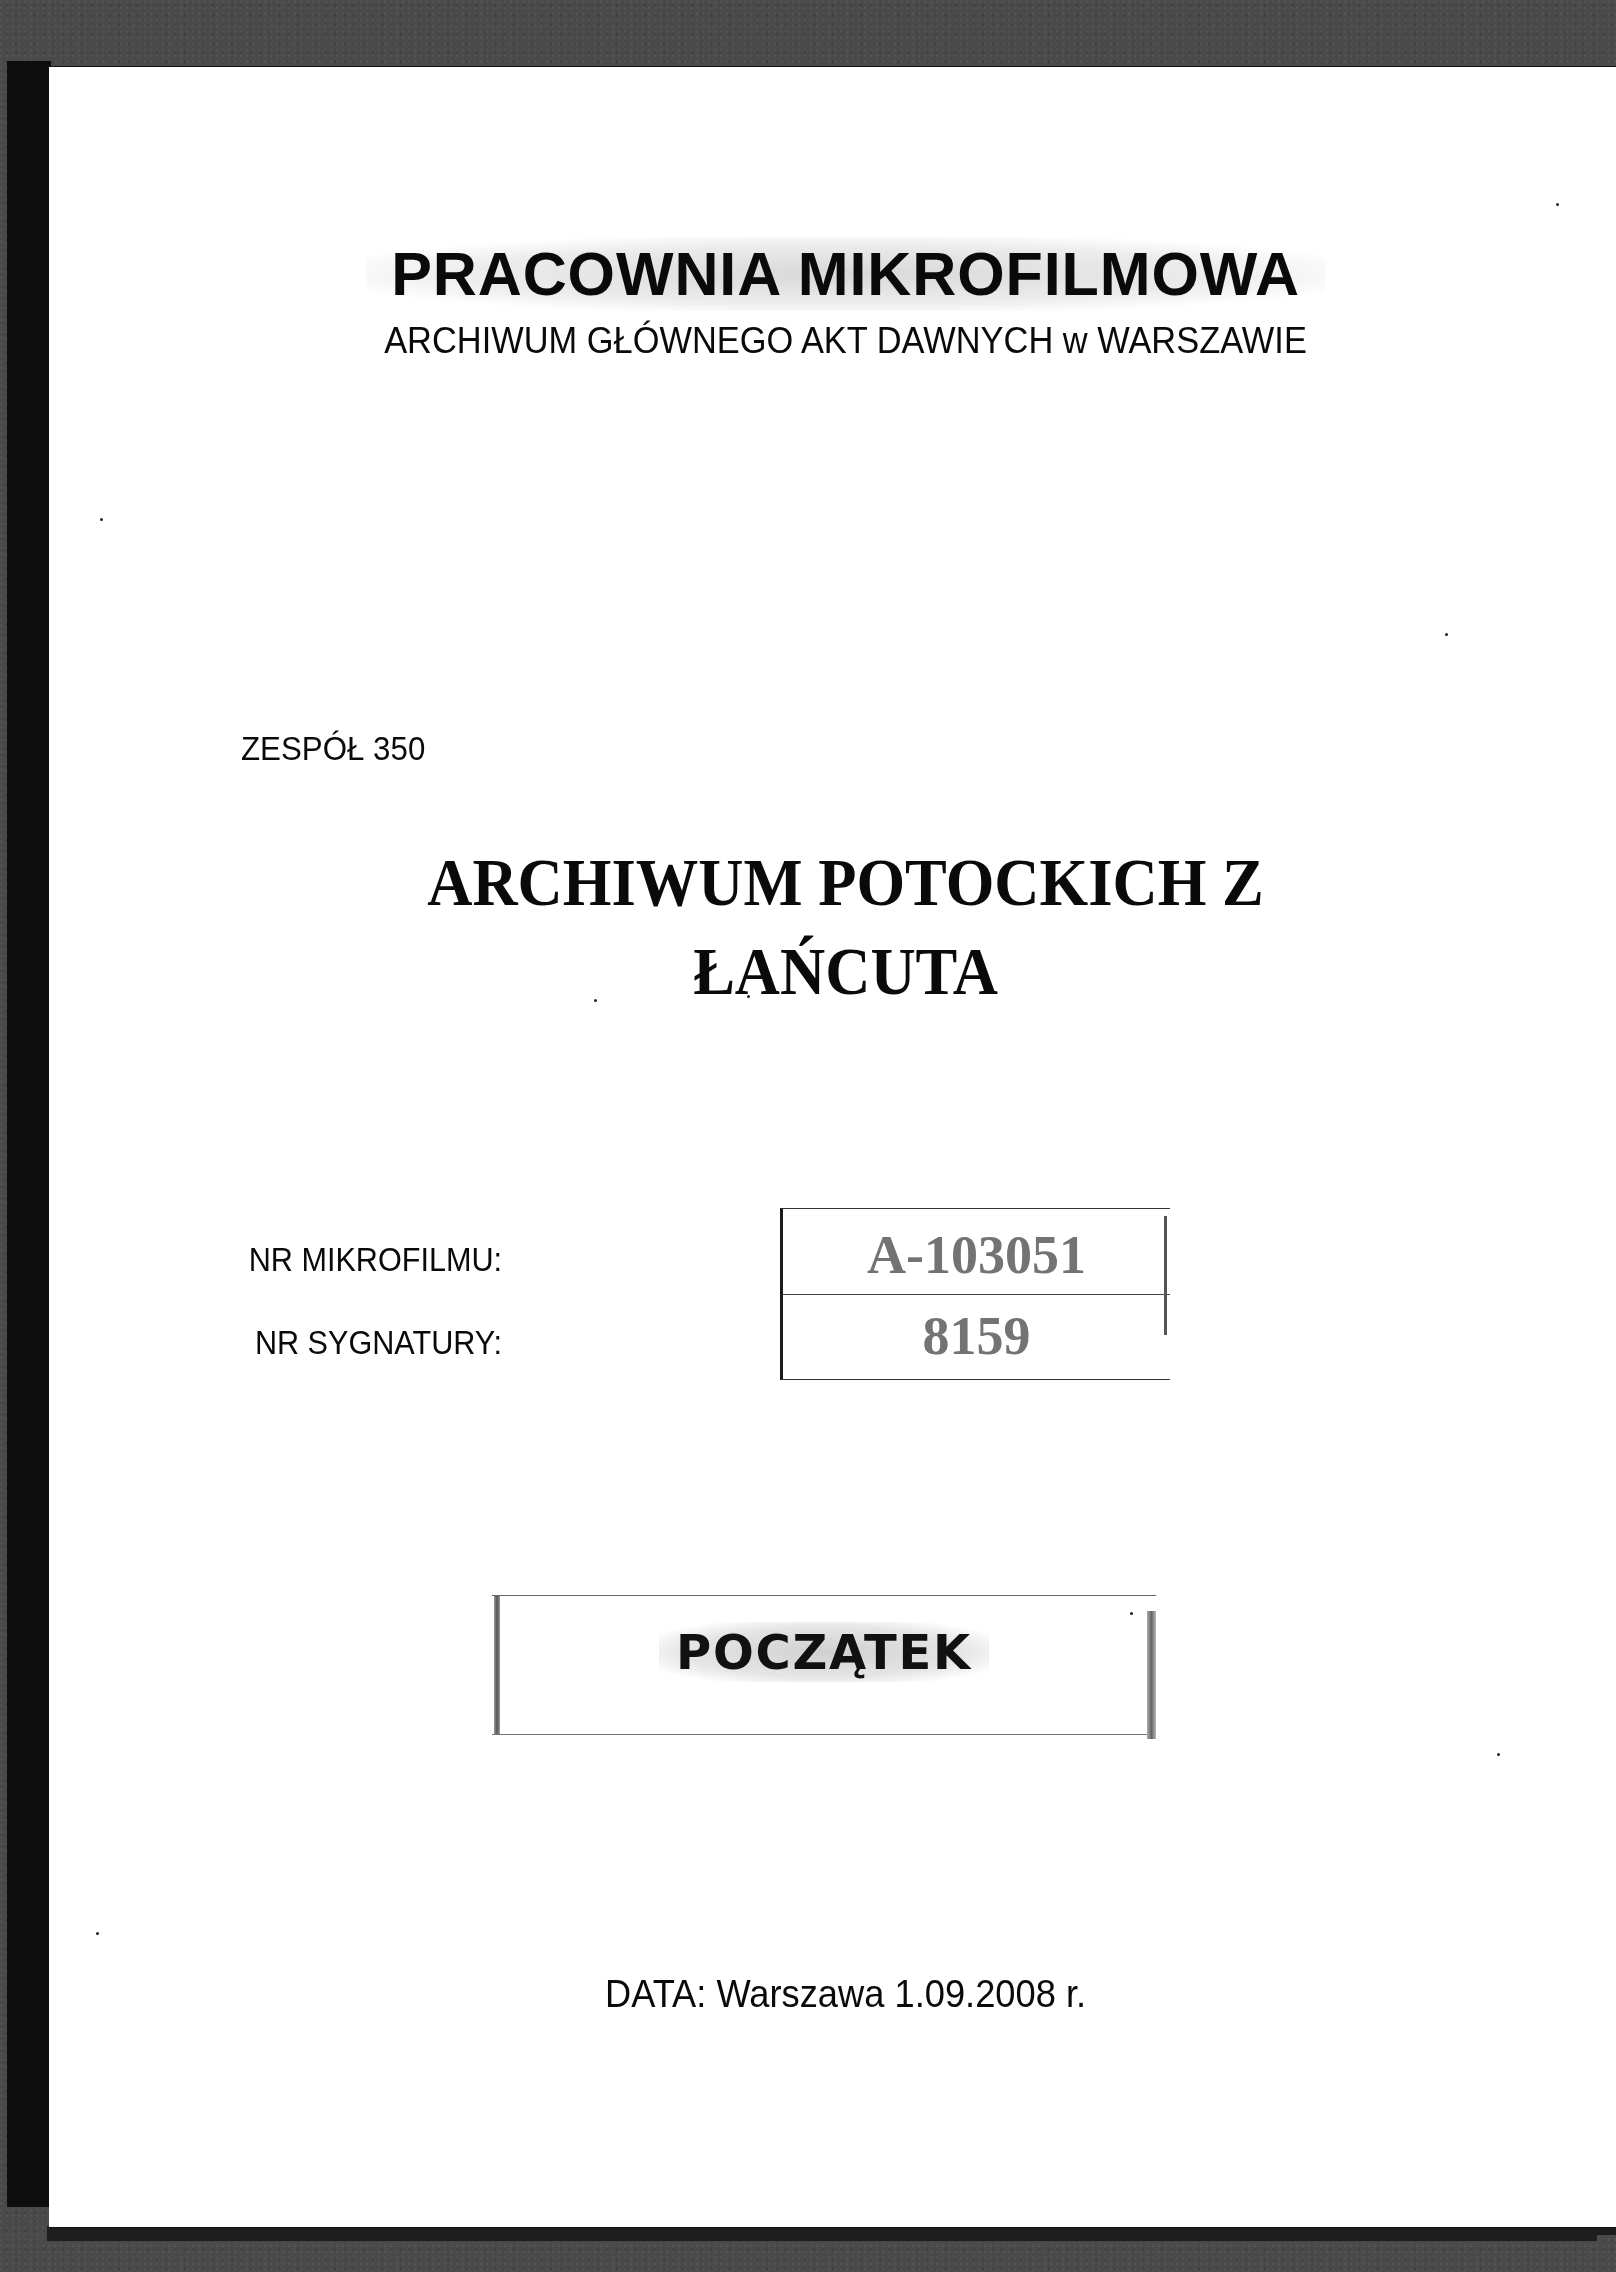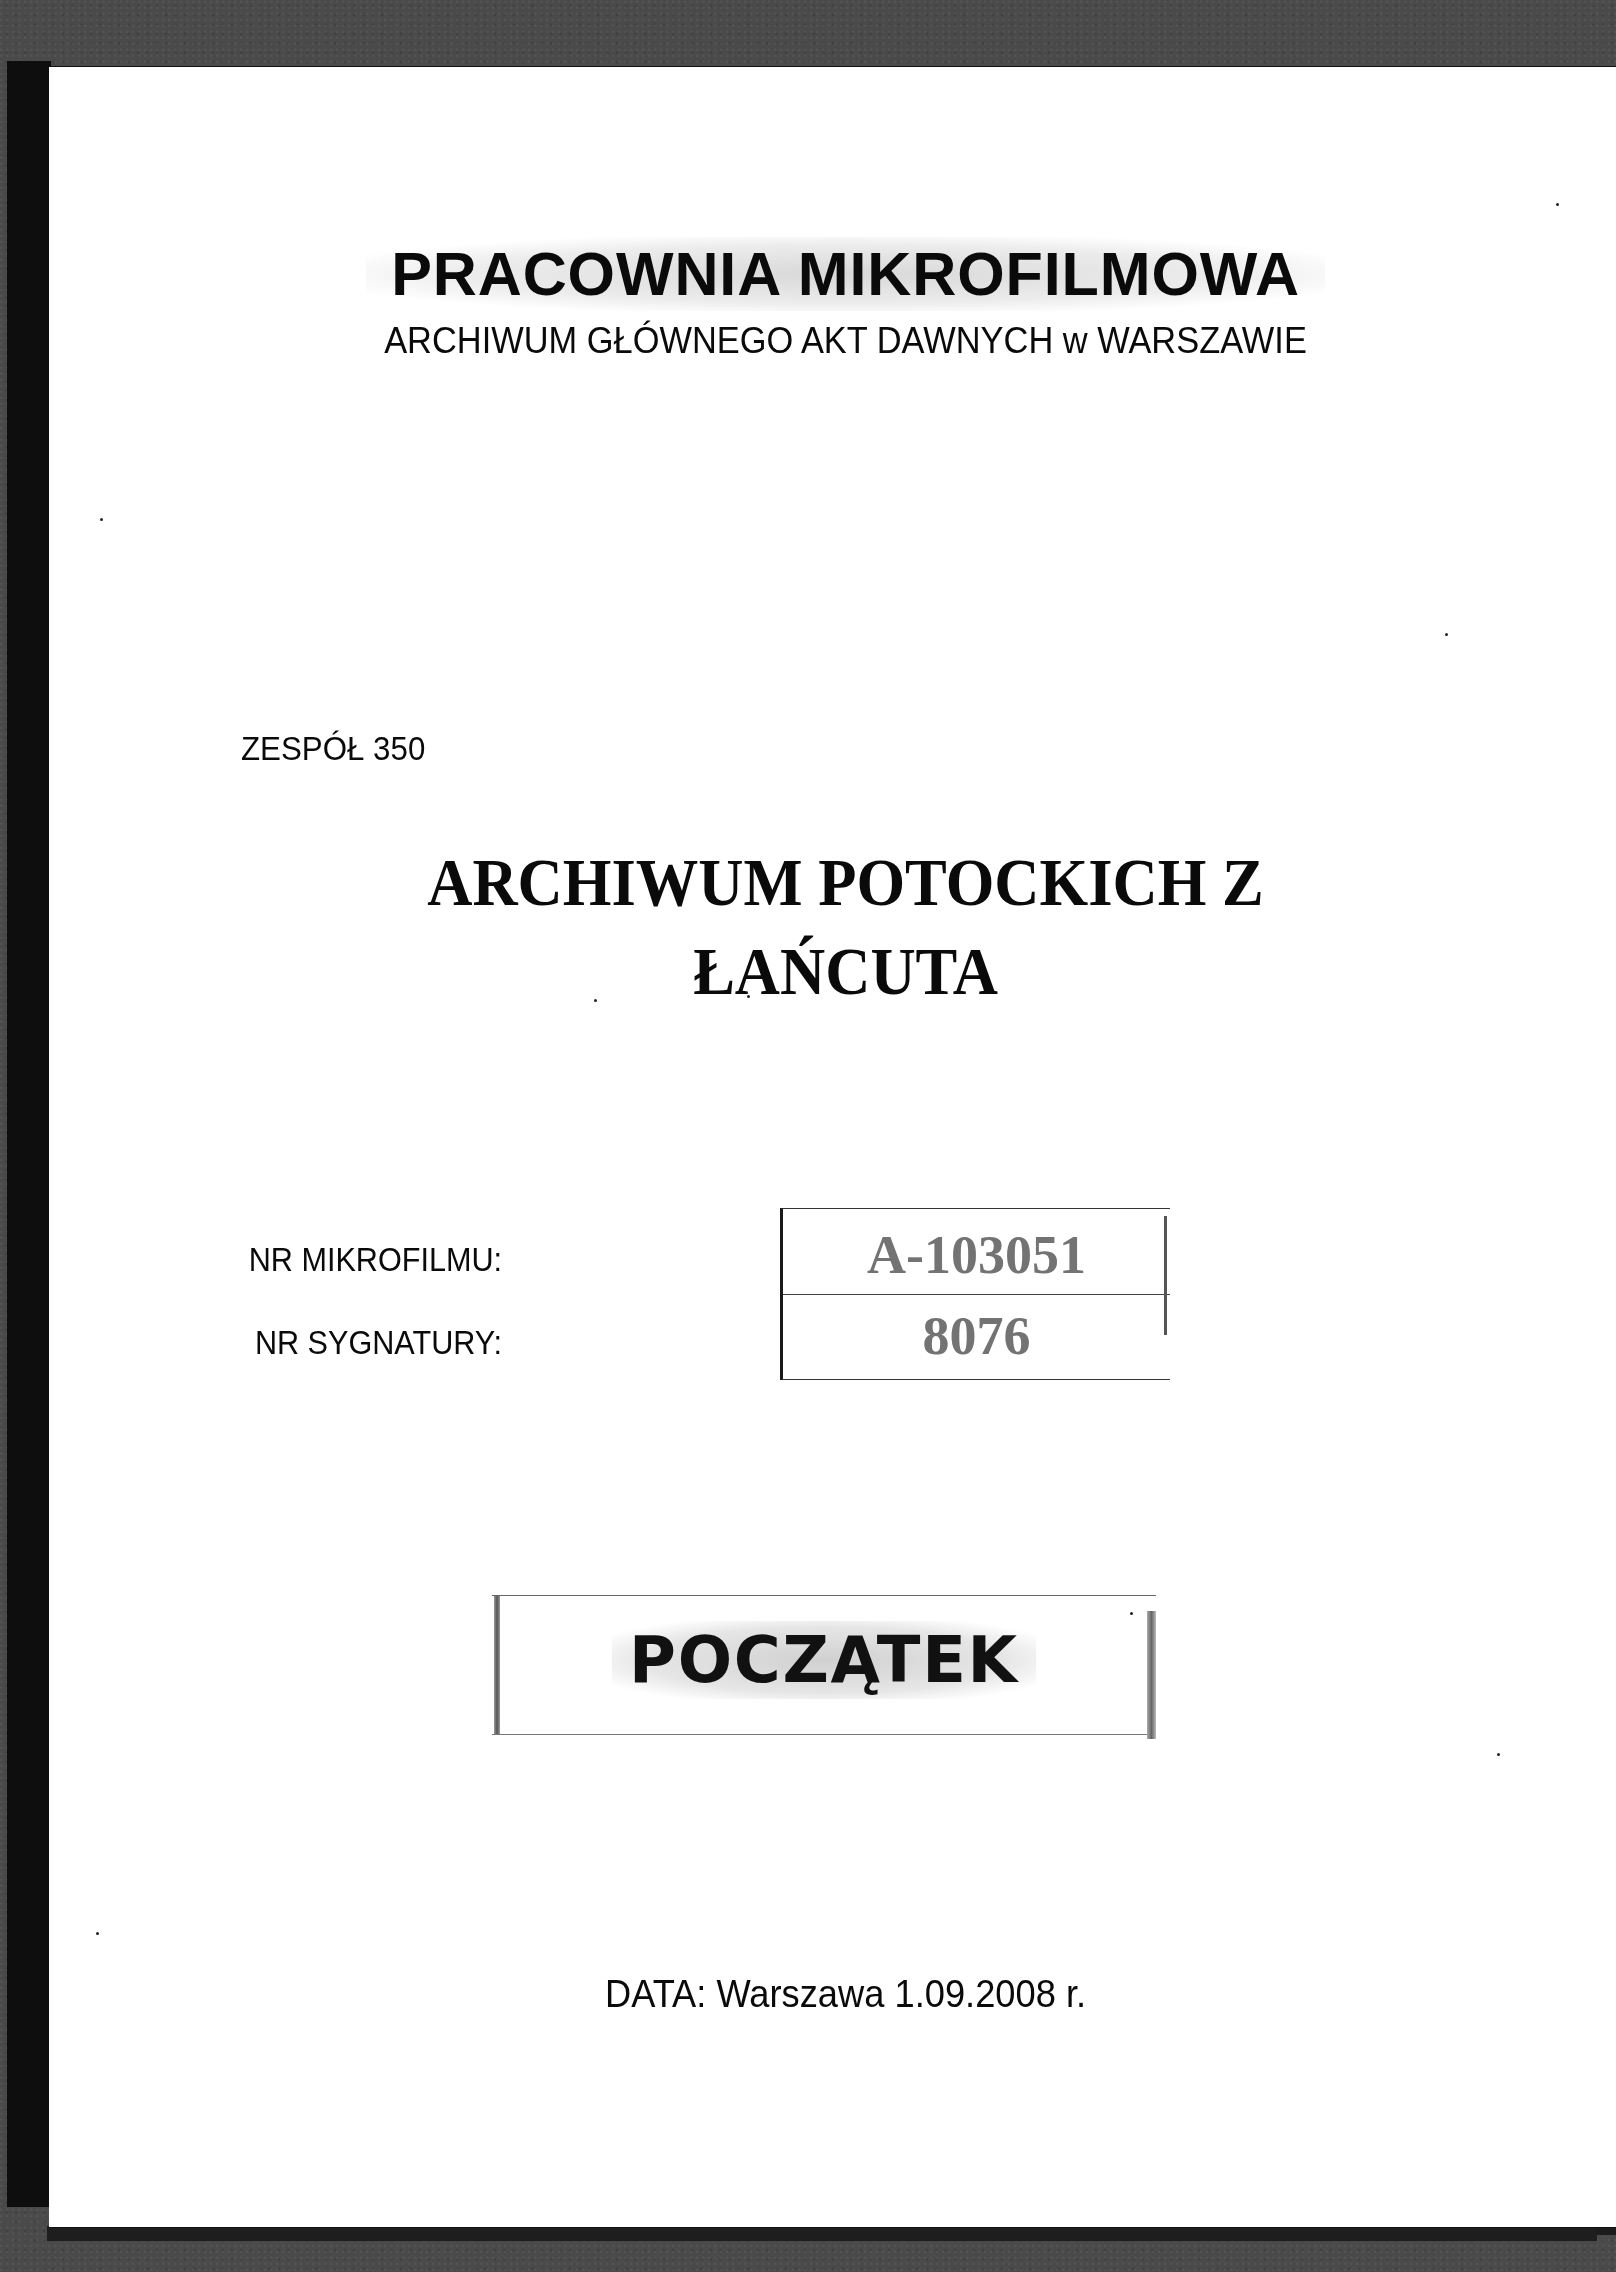--- a/index.html
+++ b/index.html
@@ -194,21 +194,21 @@
       background: linear-gradient(90deg, #aaa, #666, #bbb);
     }
     .start-text {
       position: absolute;
       left: 0;
       top: 32px;
       width: 100%;
       text-align: center;
       font-family: "DejaVu Sans", sans-serif;
       font-weight: bold;
-      font-size: 64px;
+      font-size: 48px;
       letter-spacing: 1.7px;
       color: #111;
       line-height: 1;
     }
     .start-text span {
       background: radial-gradient(ellipse at center, #d0d0d0 0%, #e6e6e6 60%, rgba(255,255,255,0) 85%);
       padding: 1.7px 17px;
     }
     .date-line {
       position: absolute;
@@ -252,21 +252,21 @@
     <span class="line">ARCHIWUM POTOCKICH Z</span>
     <span class="line">ŁAŃCUTA</span>
   </div>
 
   <div class="meta-label mf">NR MIKROFILMU:</div>
   <div class="meta-label sg">NR SYGNATURY:</div>
 
   <div class="meta-box">
     <div class="meta-value mf">A-103051</div>
     <div class="meta-box-divider"></div>
-    <div class="meta-value sg">8076</div>
+    <div class="meta-value sg">8159</div>
   </div>
   <div class="meta-box-right"></div>
 
   <div class="start-stamp">
     <div class="bar-left"></div>
     <div class="start-text">
       <span>POCZĄTEK</span>
     </div>
     <div class="bar-right"></div>
   </div>

